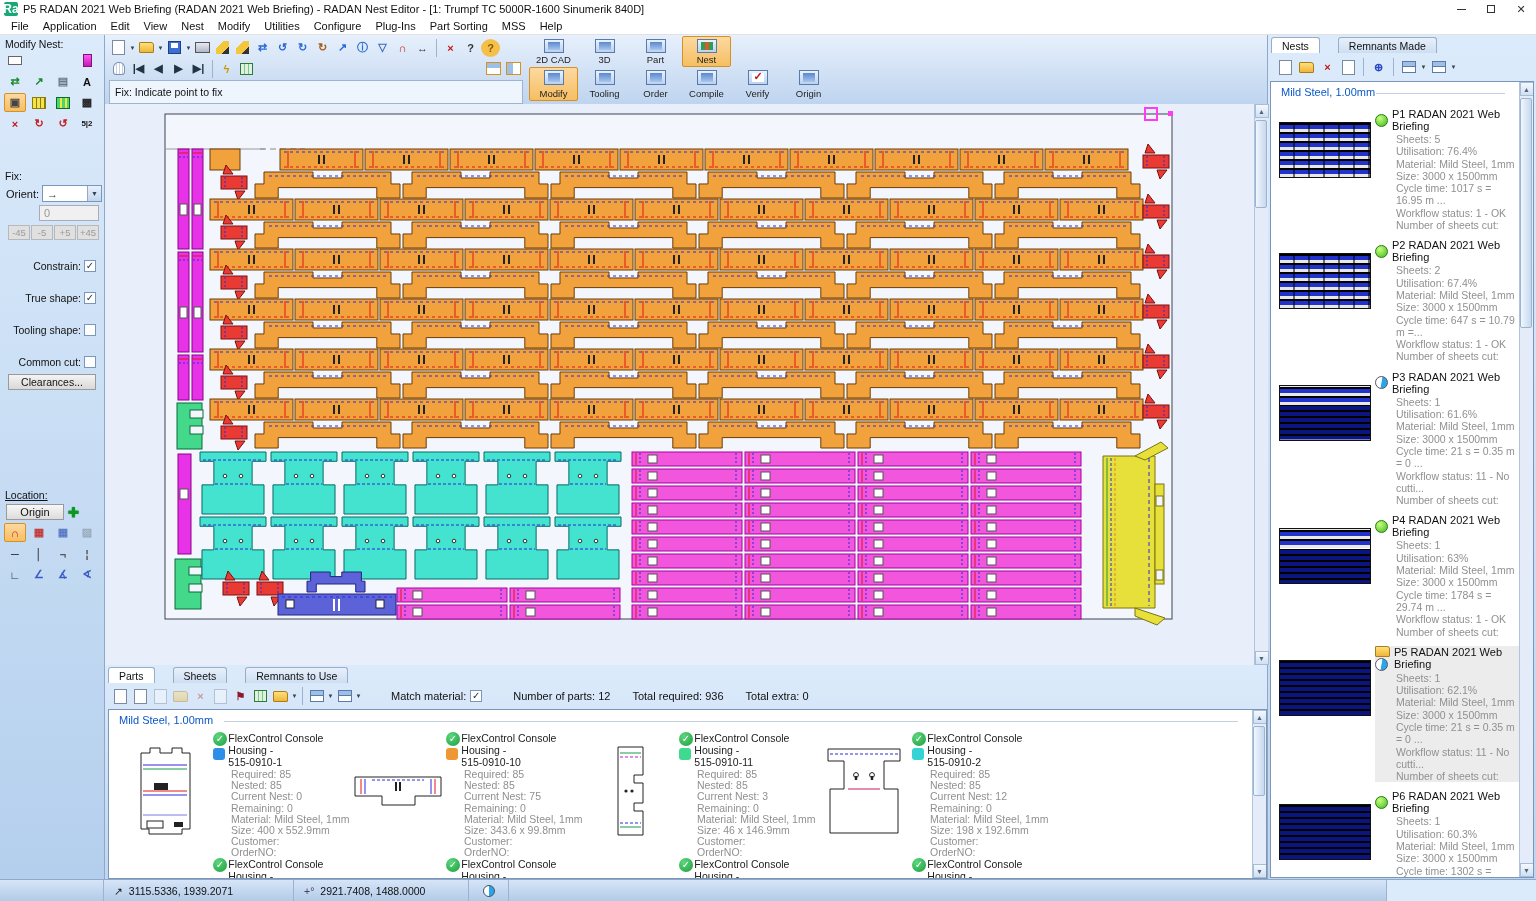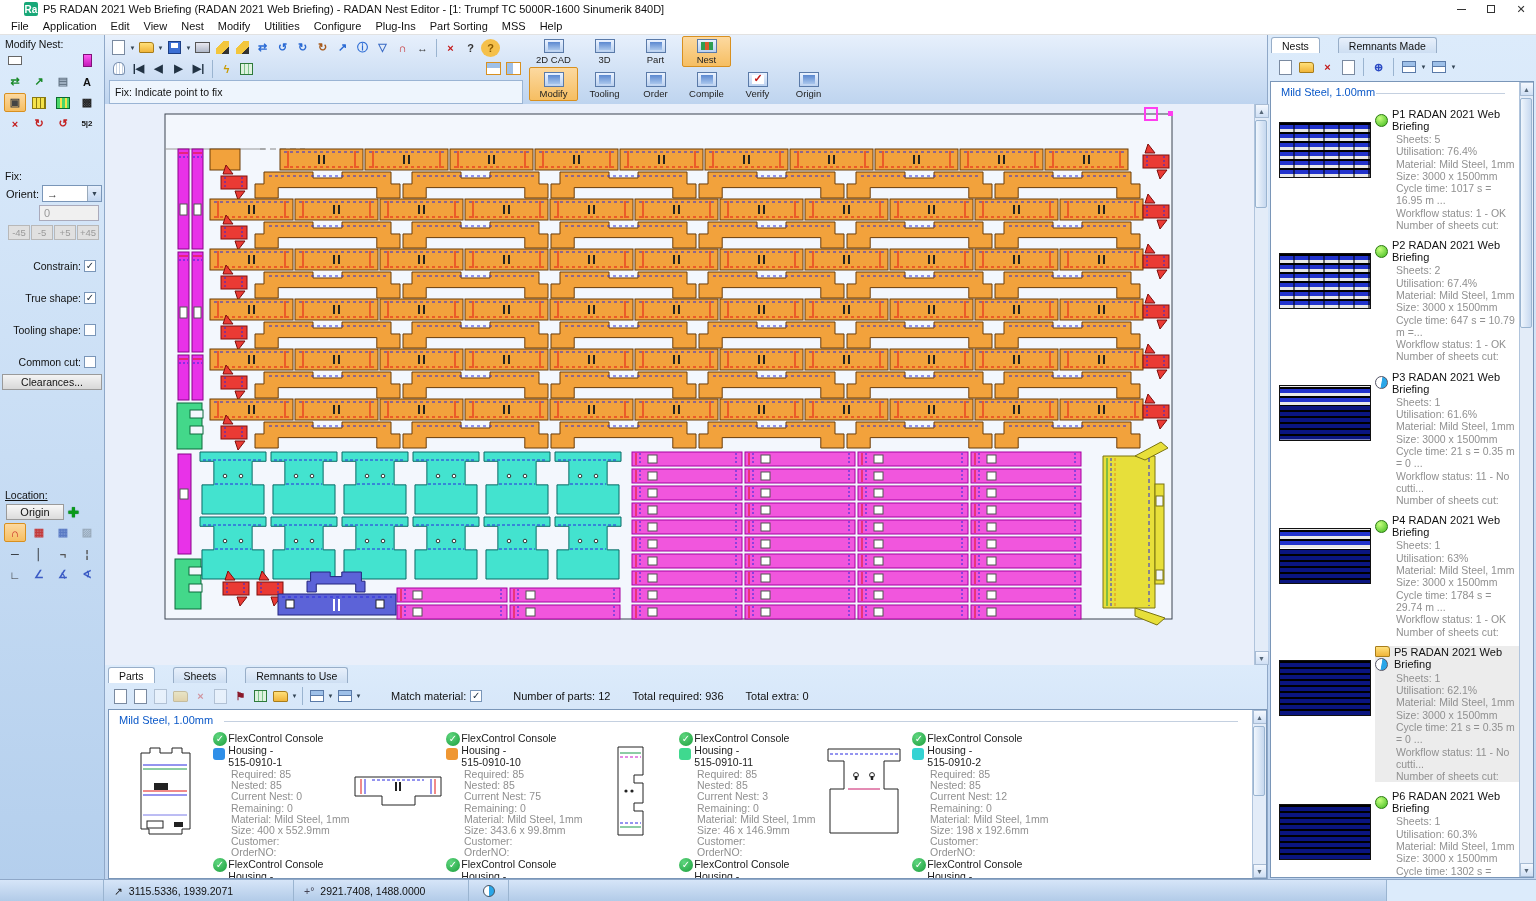--- a/index.html
+++ b/index.html
@@ -1,21 +1,21 @@
 <!DOCTYPE html>
 <html><head>
 <meta charset="utf-8">
 <style>
   * { margin:0; padding:0; box-sizing:border-box; }
   html,body { width:1536px; height:901px; overflow:hidden; font-family:"Liberation Sans",sans-serif; font-size:11px; color:#111; background:#cfe0f2; }
   .app { position:relative; width:1536px; height:901px; display:flex; flex-direction:column; }
 
   
   .titlebar { height:18px; background:#fff; display:flex; align-items:center; padding-left:4px; flex:0 0 auto; }
-  .appicon { width:14px; height:14px; background:#18a878; color:#fff; font-size:10px; font-weight:bold; display:flex; align-items:center; justify-content:center; border-radius:2px; margin-right:5px;margin-left:20px; }
+  .appicon { width:14px; height:14px; background:#18a878; color:#fff; font-size:12px; font-weight:bold; display:flex; align-items:center; justify-content:center; border-radius:2px; margin-right:5px; }
   .title-text { font-size:11px; }
   .winbtns { margin-left:auto; display:flex; height:18px; }
   .winbtn { width:30px; display:flex; align-items:center; justify-content:center; font-size:11px; color:#333; }
   .wb-min span { display:block; width:9px; border-bottom:1px solid #333; }
   .wb-max span { display:block; width:8px; height:8px; border:1px solid #333; }
   .menubar { height:17px; background:#fff; display:flex; align-items:center; padding-left:4px; border-bottom:1px solid #e2e2e2; flex:0 0 auto; }
   .menu-item { padding:1px 7px; }
 
   
   .body-row { flex:1; display:flex; min-height:0; }
@@ -28,21 +28,21 @@
   .tz-left { width:420px; padding:2px 2px 0 4px; display:flex; flex-direction:column; }
   .ticons { display:flex; align-items:center; height:24px; gap:1px; }
   .ticons.row2 { height:22px; }
   .tbi { width:19px; height:18px; display:flex; align-items:center; justify-content:center; border:1px solid transparent; border-radius:2px; font-size:11px; position:relative; }
   .tbi.dis { opacity:.4; }
   .dd { width:7px; height:18px; font-size:6px; color:#345; display:flex; align-items:center; justify-content:center; }
   .tsep { width:1px; height:18px; background:#9ab4d0; margin:0 3px; }
   .prompt { height:26px; margin-top:1px; background:#eef5fd; border:1px solid #9ab4d4; display:flex; align-items:center; padding-left:5px; font-size:10.5px; }
   .tz-right { display:flex; flex-direction:column; padding:1px 0 0 4px; }
   .mode-row { display:flex; gap:2px; }
-  .mode-btn { width:49px; display:flex; flex-direction:column; align-items:center; justify-content:flex-end; padding:2px 0 1px 0; border:1px solid transparent; border-radius:2px; font-size:9.5px; color:#222; }
+  .mode-btn { width:49px; display:flex; flex-direction:column; align-items:center; justify-content:space-between; padding:2px 0 1px 0; border:1px solid transparent; border-radius:2px; font-size:9.5px; color:#222; }
   .mode-row.top .mode-btn { height:31px; }
   .mode-row.bot .mode-btn { height:34px; }
   .mode-btn.active { background:linear-gradient(#fcd9a0,#f6be62); border-color:#d89020; }
   .mode-ic { width:20px; height:15px; margin-bottom:1px; border:1px solid #5a7aa8; background:linear-gradient(#eaf2ff,#bcd2f0); position:relative; }
   .mode-ic:after { content:""; position:absolute; inset:2px 3px; background:linear-gradient(#5b88d0,#a9c6ec); }
   .mi-nest:after { background:repeating-linear-gradient(90deg,#2e9e52 0 4px,#d85a2a 4px 8px); }
   .mi-verify:after { background:#fff; }
   .mi-verify:before { content:"\2713"; position:absolute; z-index:2; color:#c41818; font-weight:bold; font-size:11px; left:5px; top:-1px; }
 
   
@@ -69,21 +69,21 @@
   .sbi.gap { visibility:hidden; }
   .orient-row { display:flex; align-items:center; padding-left:6px; margin-top:2px; }
   .orient-sel { width:60px; height:17px; background:#fff; border:1px solid #7a96b8; display:flex; align-items:center; margin-left:3px; }
   .orient-sel .val { flex:1; padding-left:4px; color:#333; }
   .orient-sel .car { width:14px; height:100%; background:linear-gradient(#e8f0fc,#c2d6f0); border-left:1px solid #9ab; font-size:7px; display:flex; align-items:center; justify-content:center; color:#345; }
   .angle-input { width:60px; height:16px; margin:3px 0 0 39px; background:#f0f0f0; border:1px solid #aab; color:#999; padding-left:4px; display:flex; align-items:center; }
   .angle-btns { display:flex; gap:1px; margin:4px 0 0 8px; }
   .angle-btn { width:22px; height:15px; background:#e0e0e0; border:1px solid #b8b8b8; color:#9a9a9a; font-size:9.5px; display:flex; align-items:center; justify-content:center; }
   .cb-row { display:flex; align-items:center; justify-content:flex-end; padding-right:8px; margin-top:20px; font-size:10.5px; }
   .cb { width:12px; height:12px; background:#fff; border:1px solid #7a96b8; margin-left:3px; font-size:10px; line-height:10px; text-align:center; color:#234; }
-  .sb-btn { display:block; margin:6px auto 0; width:100px; height:16px; background:linear-gradient(#f4f4f4,#d8d8d8); border:1px solid #9a9a9a; font-size:10.5px; text-align:center; line-height:14px; }
+  .sb-btn { display:block; margin:6px auto 0; width:88px; height:16px; background:linear-gradient(#f4f4f4,#d8d8d8); border:1px solid #9a9a9a; font-size:10.5px; text-align:center; line-height:14px; }
   .loc-row1 { display:flex; align-items:center; padding-left:6px; margin-top:2px; gap:4px; }
   .origin-btn { width:58px; height:16px; background:linear-gradient(#f8f8f8,#dcdcdc); border:1px solid #9a9a9a; text-align:center; line-height:14px; }
   .cross-ic { color:#0a9a1a; font-weight:bold; font-size:13px; text-shadow:0 0 1px #063; }
 
   
   .canvas-wrap { height:561px; position:relative; background:#e9effa; flex:0 0 auto; display:flex; }
   .canvas-draw { width:1149px; height:561px; position:relative; }
   .vscroll { width:14px; background:#e3ecf8; border-left:1px solid #b0c4dc; display:flex; flex-direction:column; align-items:center; }
   .vs-arrow { width:14px; height:14px; font-size:7px; color:#567; display:flex; align-items:center; justify-content:center; background:linear-gradient(#f4f8fe,#cfdff4); border:1px solid #a8bcd4; }
   .vs-thumb { width:12px; background:linear-gradient(90deg,#f0f6fd,#c6d8ef); border:1px solid #9ab4d0; border-radius:2px; }

